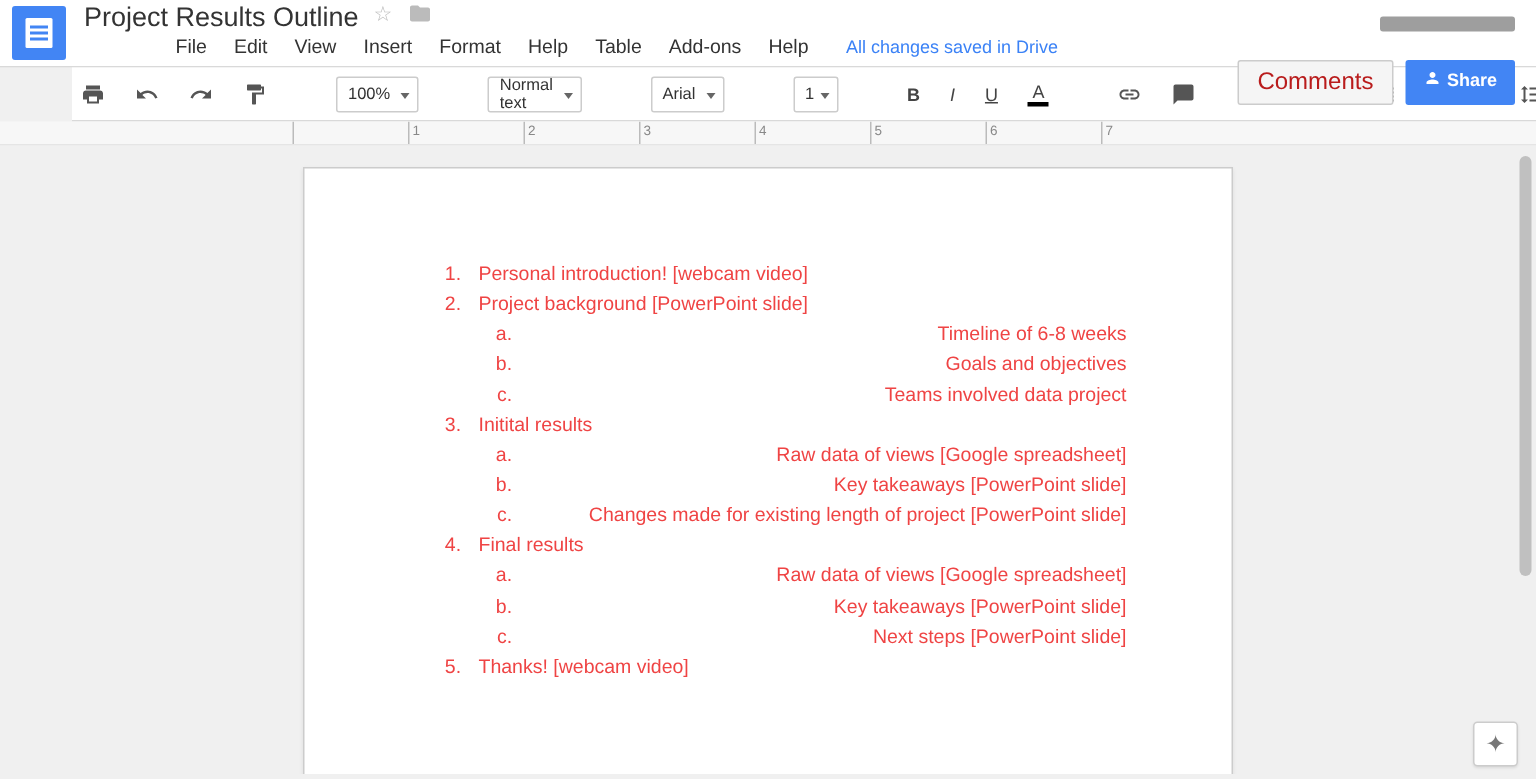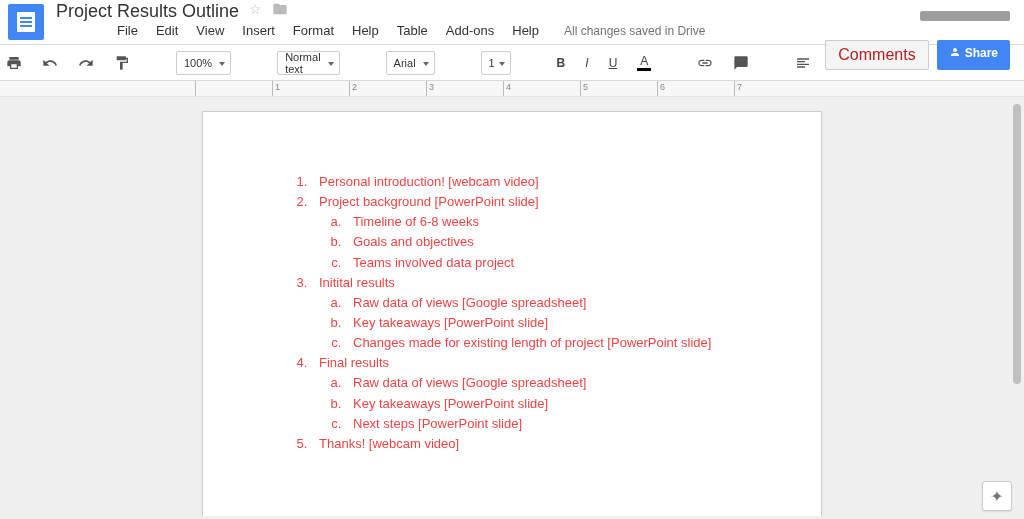--- a/index.html
+++ b/index.html
@@ -9,41 +9,41 @@
   .doc-logo { width: 36px; height: 36px; background: #4285f4; border-radius: 2px; display: flex; align-items: center; justify-content: center; margin-right: 12px; }
   .doc-logo-inner { width: 18px; height: 20px; background: white; border-radius: 1px; position: relative; }
   .doc-logo-lines { position: absolute; left: 3px; top: 5px; right: 3px; }
   .doc-logo-lines div { height: 2px; background: #4285f4; margin-bottom: 2px; }
   .doc-title-area { flex: 1; }
   .doc-title { font-size: 18px; color: #333; display: flex; align-items: flex-start; gap: 10px; }
   .star-icon, .folder-icon { color: #bbb; font-size: 14px; }
   .user-badge { width: 90px; height: 10px; background: #9e9e9e; border-radius: 2px; }
   .menu-row { display: flex; align-items: center; height: 22px; padding: 0 8px 4px 56px; gap: 8px; font-size: 13px; color: #333; }
   .menu-item { padding: 2px 5px; cursor: pointer; }
-  .save-status { color: #737373; font-size: 12px; margin-left: 12px; }
+  .save-status { color: #3b82f6; font-size: 12px; margin-left: 12px; }
   .header-buttons { position: absolute; right: 14px; top: 11px; display: flex; gap: 10px; align-items: center; }
   .comments-btn { font-size: 16px; color: #b91c1c; background: #f5f5f5; border: 1px solid #ccc; border-radius: 2px; padding: 5px 12px; cursor: pointer; }
   .share-btn { font-size: 12px; color: #fff; background: #4285f4; border: none; border-radius: 2px; padding: 6px 12px; cursor: pointer; font-weight: bold; display: flex; align-items: flex-start; gap: 4px; }
-  .toolbar { background: #fff; border-bottom: 1px solid #d9d9d9; height: 36px; display: flex; align-items: center; padding: 0 6px; gap: 20px; font-size: 12px; }
+  .toolbar { background: #fff; border-bottom: 1px solid #d9d9d9; height: 36px; display: flex; align-items: center; padding: 0 6px; gap: 20px; font-size: 12px; margin-left: 48px; }
   .tb-btn { width: 26px; height: 26px; display: flex; align-items: center; justify-content: center; cursor: pointer; color: #444; border-radius: 2px; }
   .tb-sep { width: 1px; height: 20px; background: #ddd; margin: 0 3px; }
   .tb-dropdown { height: 24px; border: 1px solid #ccc; background: #fff; padding: 0 18px 0 7px; font-size: 11px; color: #333; display: flex; align-items: center; position: relative; cursor: pointer; border-radius: 2px; }
   .tb-dropdown::after { content: ""; position: absolute; right: 5px; top: 10px; border-left: 3px solid transparent; border-right: 3px solid transparent; border-top: 4px solid #666; }
   .editing-btn { display: flex; align-items: center; gap: 6px; padding: 0 8px; }
   .chevron-btn { width: 28px; height: 24px; display: flex; align-items: center; justify-content: center; color: #666; cursor: pointer; border: 1px solid #ccc; border-radius: 2px; margin-left: 4px; }
   .ruler { height: 16px; background: #f7f7f7; border-bottom: 1px solid #e5e5e5; position: relative; overflow: hidden; font-size: 9px; color: #888; }
   .ruler-marks { position: absolute; left: 195px; top: 0; right: 0; height: 100%; display: flex; }
   .ruler-tick { position: relative; width: 77px; border-left: 1px solid #bbb; display: flex; align-items: center; }
   .ruler-tick span { position: absolute; left: 2px; top: 1px; }
   .canvas { height: 419px; overflow: auto; background: #f0f0f0; display: flex; justify-content: center; padding-top: 14px; position: relative; }
   .page { width: 620px; min-height: 800px; background: #fff; border: 1px solid #ccc; box-shadow: 0 1px 3px rgba(0,0,0,0.08); padding: 60px 70px 60px 90px; }
   ol.main-list { list-style-type: decimal; font-size: 13px; color: #ef4444; line-height: 1.55; padding-left: 18px; }
   ol.main-list > li { padding-left: 8px; }
   ol.sub-list { list-style-type: lower-alpha; padding-left: 26px; }
-  ol.sub-list > li { padding-left: 8px; }
+  ol.sub-list > li { padding-left: 8px; text-align: right; }
   .bold { font-weight: bold; }
   .underline { text-decoration: underline; }
   .explore-btn { position: absolute; right: 12px; bottom: 8px; width: 30px; height: 30px; background: #fff; border: 1px solid #ccc; border-radius: 3px; box-shadow: 0 1px 2px rgba(0,0,0,0.1); display: flex; align-items: center; justify-content: center; font-size: 16px; color: #777; cursor: pointer; }
   .scrollbar-track { position: absolute; right: 2px; top: 102px; width: 10px; height: 400px; background: #f0f0f0; }
   .scrollbar-thumb { width: 8px; height: 280px; background: #c0c0c0; border-radius: 4px; margin: 2px auto; }
   svg.icon { width: 16px; height: 16px; }
 </style>
 </head>
 <body>
 

